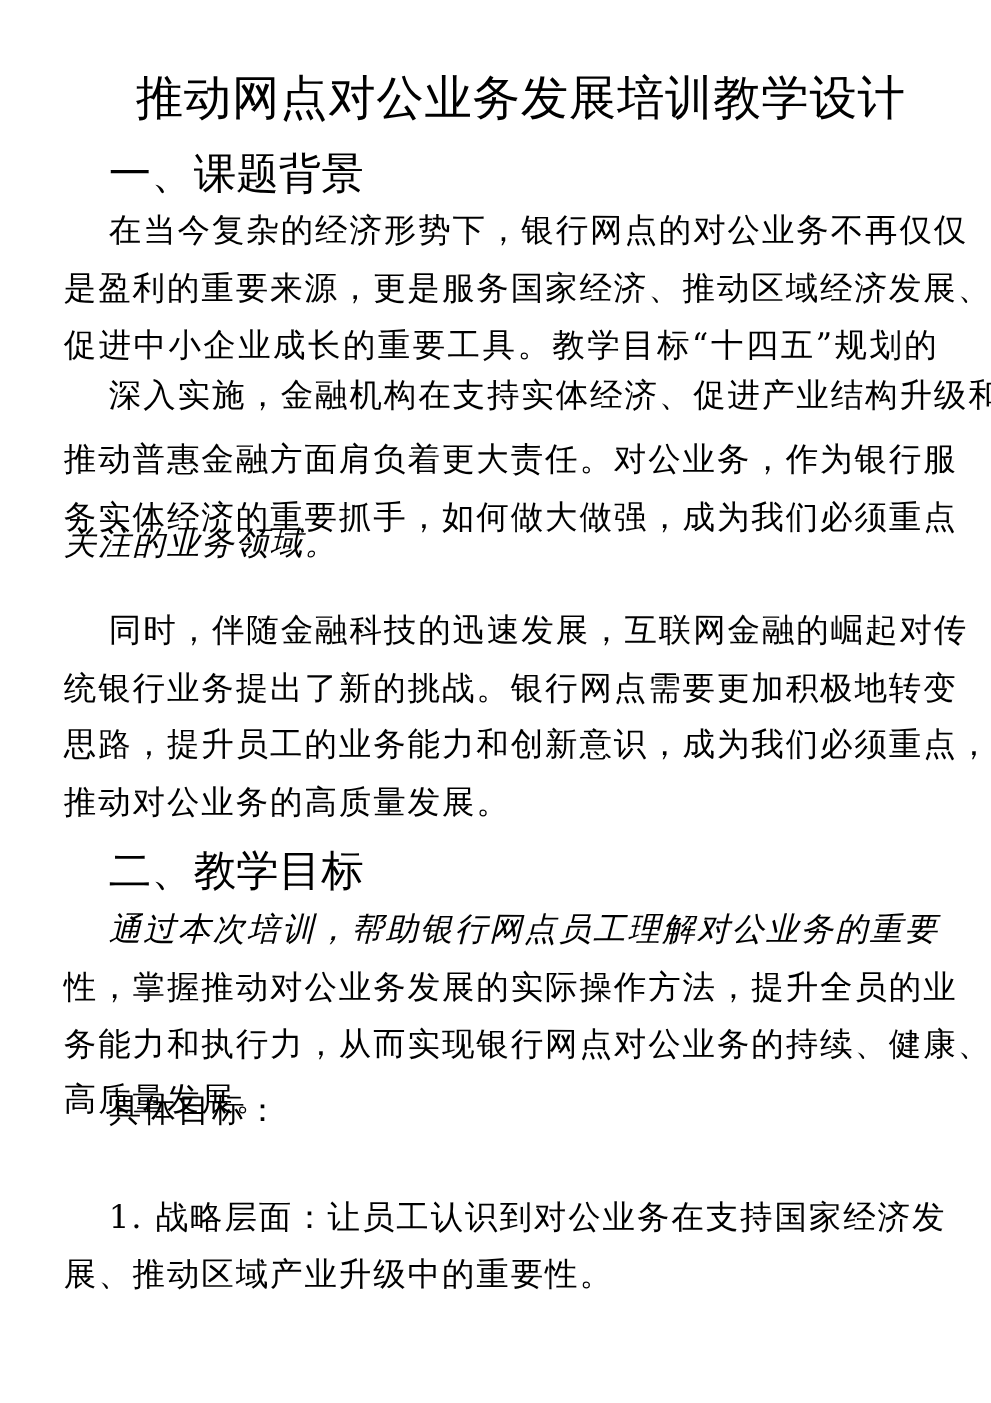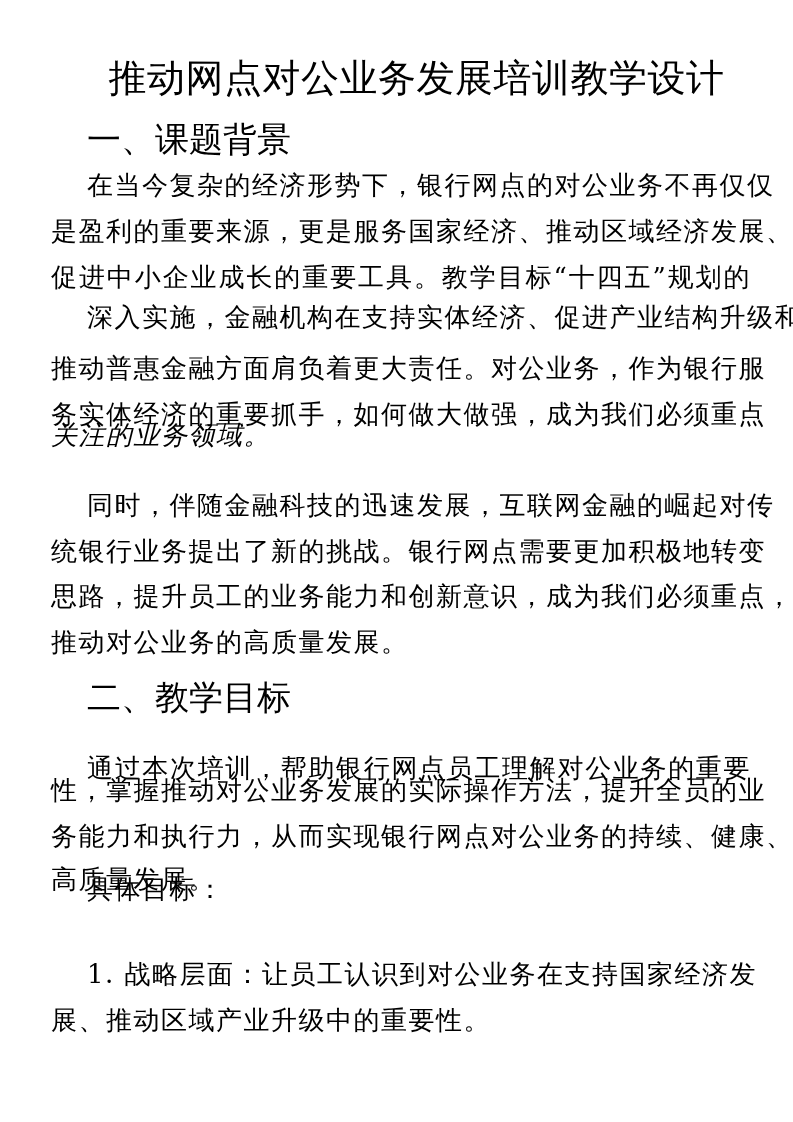--- a/index.html
+++ b/index.html
@@ -79,21 +79,21 @@
   <div>
     <div class="line indent justify" style="top:485px;">同时，伴随金融科技的迅速发展，互联网金融的崛起对传</div>
     <div class="line justify" style="top:531px;">统银行业务提出了新的挑战。银行网点需要更加积极地转变</div>
     <div class="line justify" style="top:576px;">思路，提升员工的业务能力和创新意识，成为我们必须重点，</div>
     <div class="line" style="top:622px;">推动对公业务的高质量发展。</div>
   </div>
 
   <div class="heading" style="top:677px;">二、教学目标</div>
 
   <div>
-    <div class="line indent justify" style="top:748px;">通过本次培训，帮助银行网点员工理解对公业务的重要</div>
+    <div class="line indent justify" style="top:724px;font-style:italic;">通过本次培训，帮助银行网点员工理解对公业务的重要</div>
     <div class="line justify" style="top:770px;">性，掌握推动对公业务发展的实际操作方法，提升全员的业</div>
     <div class="line justify" style="top:816px;">务能力和执行力，从而实现银行网点对公业务的持续、健康、</div>
     <div class="line" style="top:860px;font-family:Liberation Serif, serif;">高质量发展。</div>
   </div>
 
   <div class="line indent" style="top:856px;margin-top:13px;">具体目标：</div>
 
   <div>
     <div class="line indent justify" style="top:954px;">1. 战略层面：让员工认识到对公业务在支持国家经济发</div>
     <div class="line" style="top:1000px;">展、推动区域产业升级中的重要性。</div>

